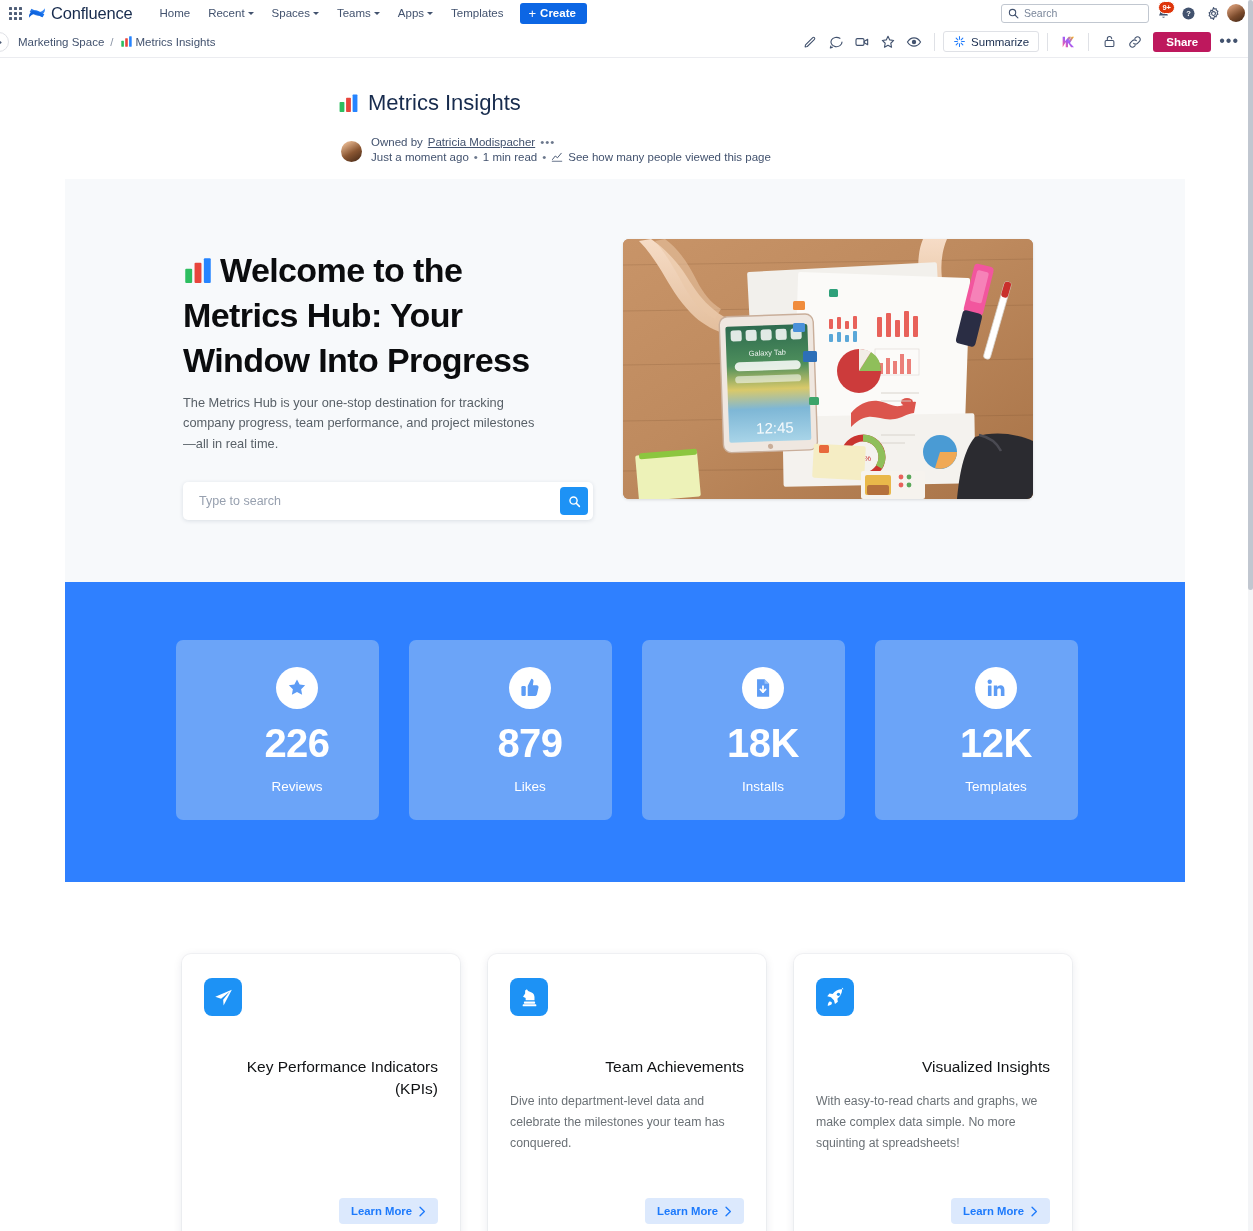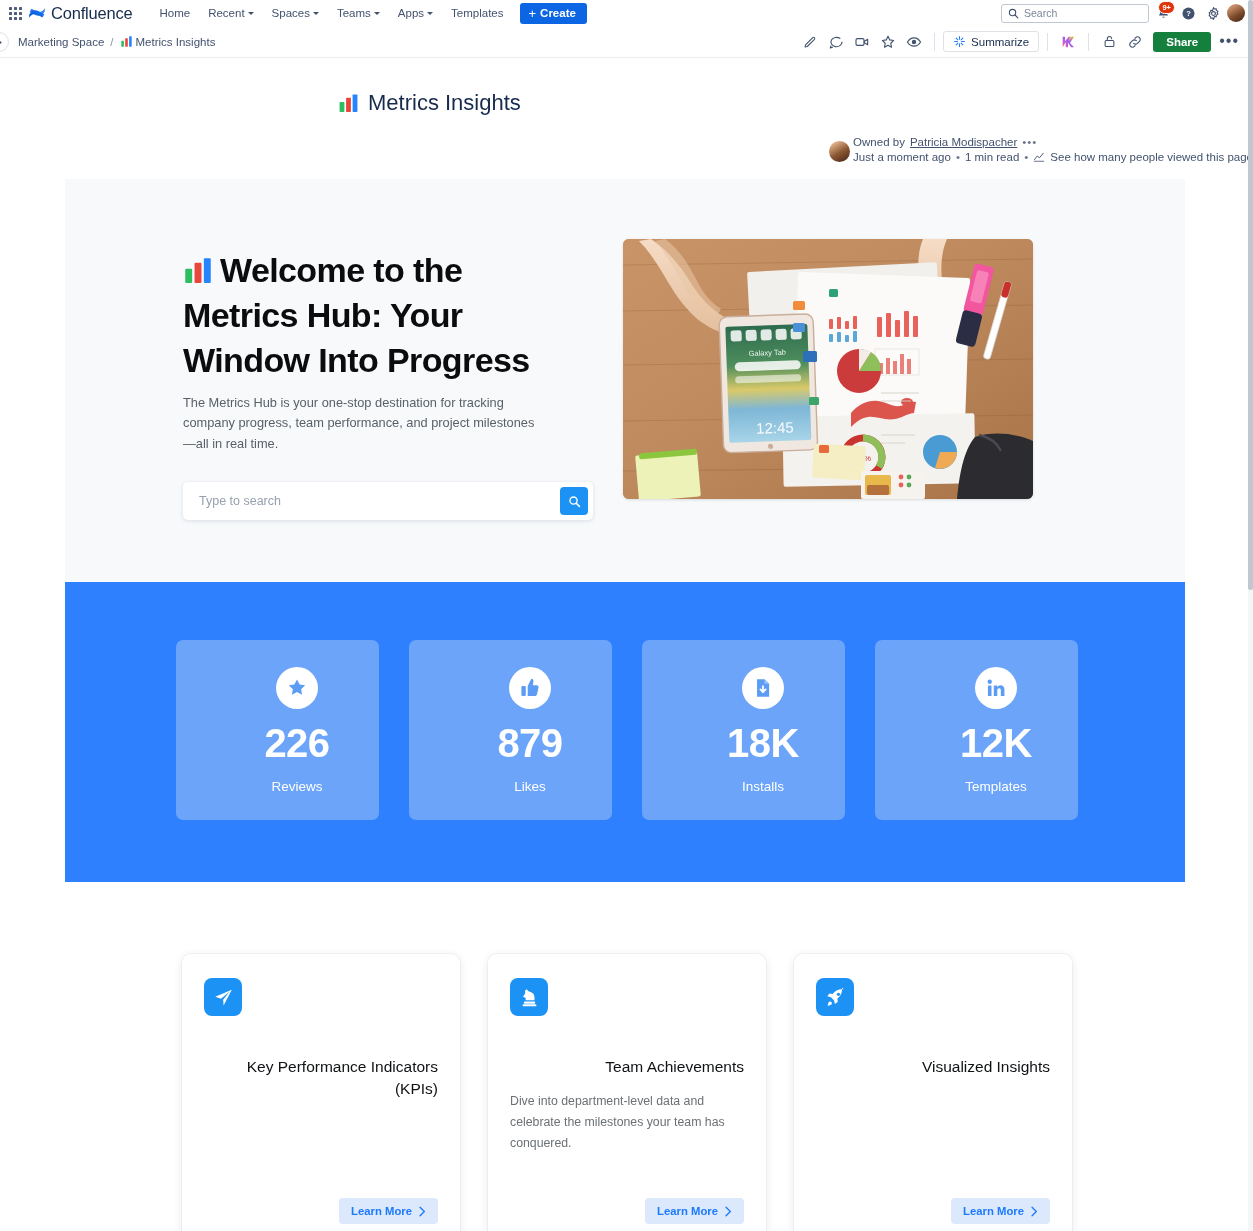--- a/index.html
+++ b/index.html
@@ -77,35 +77,35 @@
 
   .crumb-right { margin-left: auto; display: flex; align-items: center; gap: 2px; }
   .tool-icon { width: 24px; height: 24px; display: flex; align-items: center; justify-content: center; cursor: pointer; border-radius: 3px; }
   .vdiv { width: 1px; height: 18px; background: #DFE1E6; margin: 0 6px; }
   .summarize {
     display: flex; align-items: center; gap: 5px;
     border: 1px solid #DFE1E6; border-radius: 3px;
     padding: 3px 9px; font-size: 11.5px; color: #172B4D; cursor: pointer; background:#fff;
   }
   .share-btn {
-    background: #15803d; color: #fff; font-size: 11.5px; font-weight: bold;
+    background: #be185d; color: #fff; font-size: 11.5px; font-weight: bold;
     border-radius: 3px; padding: 4px 13px; cursor: pointer; margin-left: 4px;
   }
   .dots-btn { font-size: 16px; color: #42526E; padding: 0 6px; cursor: pointer; letter-spacing: 1px; line-height: 0.8; }
 
   
   .page { position: relative; width: 1253px; height: 1173px; overflow: hidden; background:#fff; }
   .doc-head { padding-top: 32px; }
   .doc-title {
     font-size: 22px; color: #172B4D; font-weight: normal;
     display: flex; align-items: center; gap: 9px;
     padding-left: 338px;
   }
   .title-emoji { width: 21px; height: 21px; }
-  .byline { display: flex; gap: 3px; padding-left: 341px; margin-top: 20px; justify-content: flex-end; }
+  .byline { display: flex; gap: 9px; padding-left: 341px; margin-top: 20px; }
   .byline-avatar {
     width: 21px; height: 21px; border-radius: 50%; flex: 0 0 21px; margin-top: 5px;
     background: linear-gradient(150deg,#E0B089 15%, #8A5632 55%, #402515 100%);
   }
   .byline-lines { display: flex; flex-direction: column; gap: 3px; }
   .byline-row { font-size: 11.5px; color: #42526E; display: flex; align-items: center; gap: 5px; }
   .byline-link { color: #42526E; text-decoration: underline; cursor: pointer; }
   .byline-dots { color: #6B778C; letter-spacing: 1px; cursor: pointer; }
   .sep-dot { color: #6B778C; }
   .view-link { color: #42526E; cursor: pointer; }
@@ -708,20 +708,21 @@
 
     <div class="feat-card">
       <div class="feat-icon">
         <svg width="21" height="21" viewBox="0 0 24 24">
           <path d="M21.3 2.6c-5.4-.7-9.5 1.3-12.6 5.3l-3.6-.6-2.5 3.3 4.2 1.2 3.4 3.4 1.2 4.2 3.3-2.5-.6-3.6c4-3.1 6-7.2 5.2-12.7z" fill="#fff"></path>
           <circle cx="15.4" cy="8.4" r="1.9" fill="#1D92F5"></circle>
           <path d="M4.5 17.2c-1.1 1.1-1.4 4.2-1.4 4.2s3.1-.3 4.2-1.4c.8-.8.8-2.1 0-2.8s-2-.8-2.8 0z" fill="#fff"></path>
         </svg>
       </div>
       <div class="feat-title">Visualized Insights</div>
+      <div class="feat-desc">With easy-to-read charts and graphs, we make complex data simple. No more squinting at spreadsheets!</div>
       <div class="learn-btn">
         <span>Learn More</span>
         <svg width="8" height="11" viewBox="0 0 10 14">
           <polyline points="2.5,1.6 8,7 2.5,12.4" fill="none" stroke="#1D7AFC" stroke-width="1.7" stroke-linecap="round" stroke-linejoin="round"></polyline>
         </svg>
       </div>
     </div>
   </div>
 </div>
 

